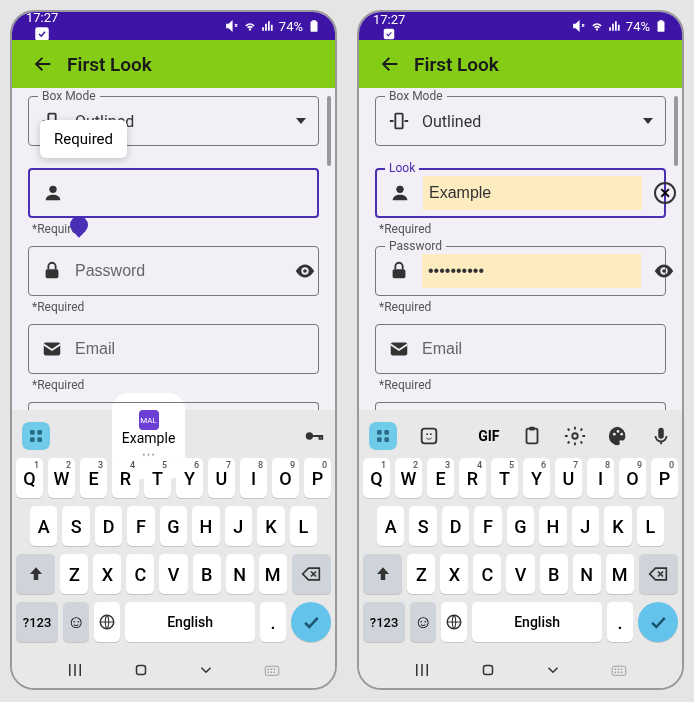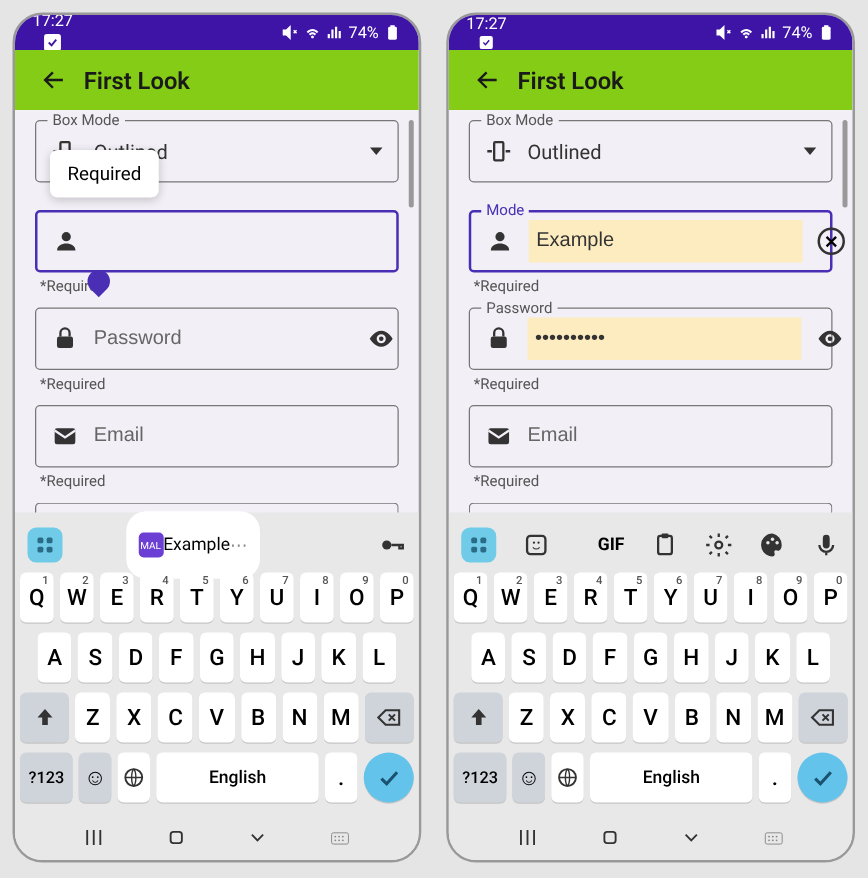--- a/index.html
+++ b/index.html
@@ -160,20 +160,21 @@
   }
   .kb-suggest {
     background: #fff;
     border-radius: 16px;
     padding: 17px 10px;
     display: flex;
     align-items: center;
     gap: 0;
     font-size: 14px;
     margin: 0 auto;
+    flex-direction: column;
   }
   .kb-suggest-badge {
     width:20px; height:20px; background:#6b3fd4; border-radius:4px;
     color:#fff; font-size:8px; display:flex; align-items:center; justify-content:center;
   }
   .kb-tool-icon { width: 22px; height: 22px; color: #333; }
   .kb-rows { padding: 2px 0; }
   .kb-row { display: flex; gap: 5px; margin-bottom: 8px; justify-content:center; }
   .key {
     background: #fff;
@@ -451,21 +452,21 @@
             <path d="M2 12h4M18 12h4" stroke="#333" stroke-width="2"></path>
           </svg>
         <span class="field-input" style="display:flex;align-items:center;">Outlined</span>
         <div class="dropdown-arrow"></div>
       </div>
     </div>
 
     <div style="height:18px"></div>
 
     <div class="field-wrapper">
-      <span class="field-label focused">Mode</span>
+      <span class="field-label focused">Look</span>
       <div class="field-box focused">
         <svg class="field-icon" viewBox="0 0 24 24">
             <circle cx="12" cy="8" r="4" fill="#333"></circle>
             <path d="M4 20c0-4 4-6 8-6s8 2 8 6" fill="#333"></path>
           </svg>
         <input class="field-input autofilled" value="Example" style="">
         <div class="clear-btn">✕</div>
       </div>
     </div>
     <div class="helper-text">*Required</div>

